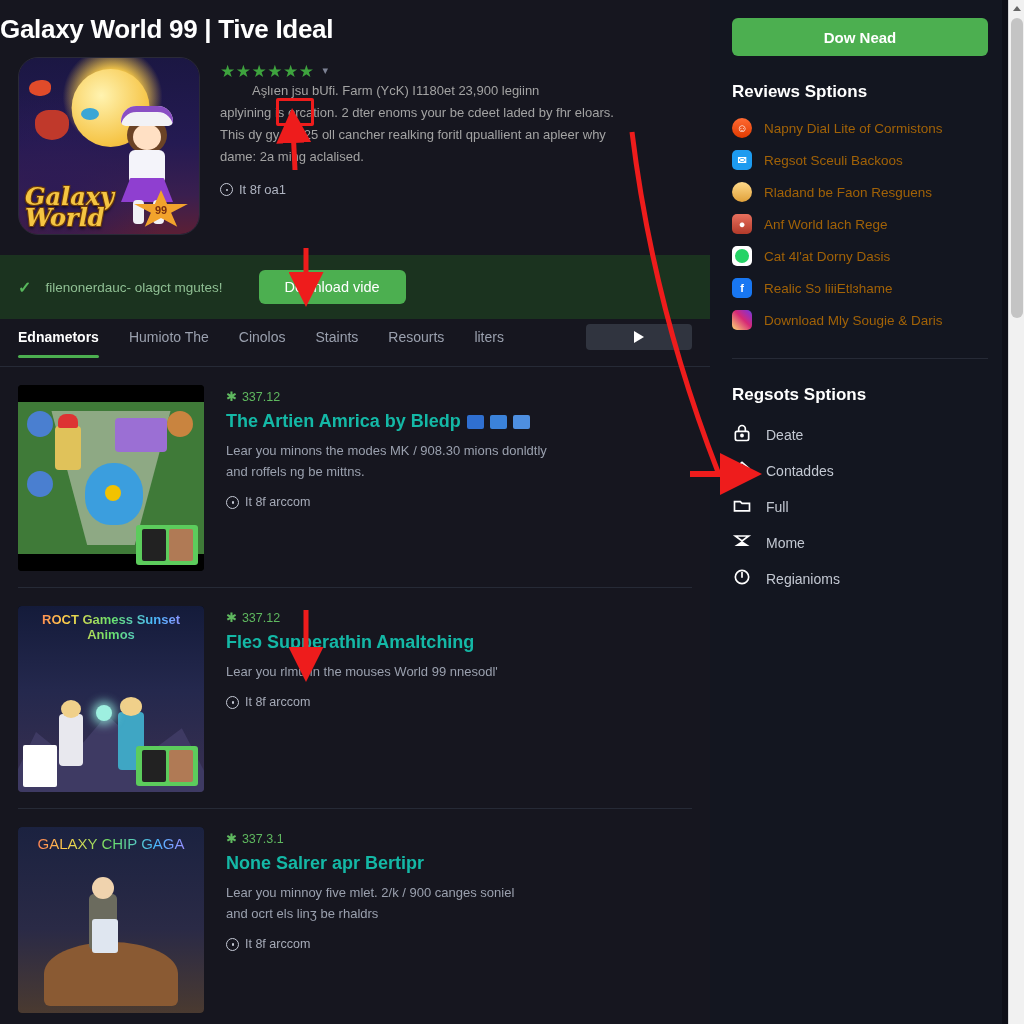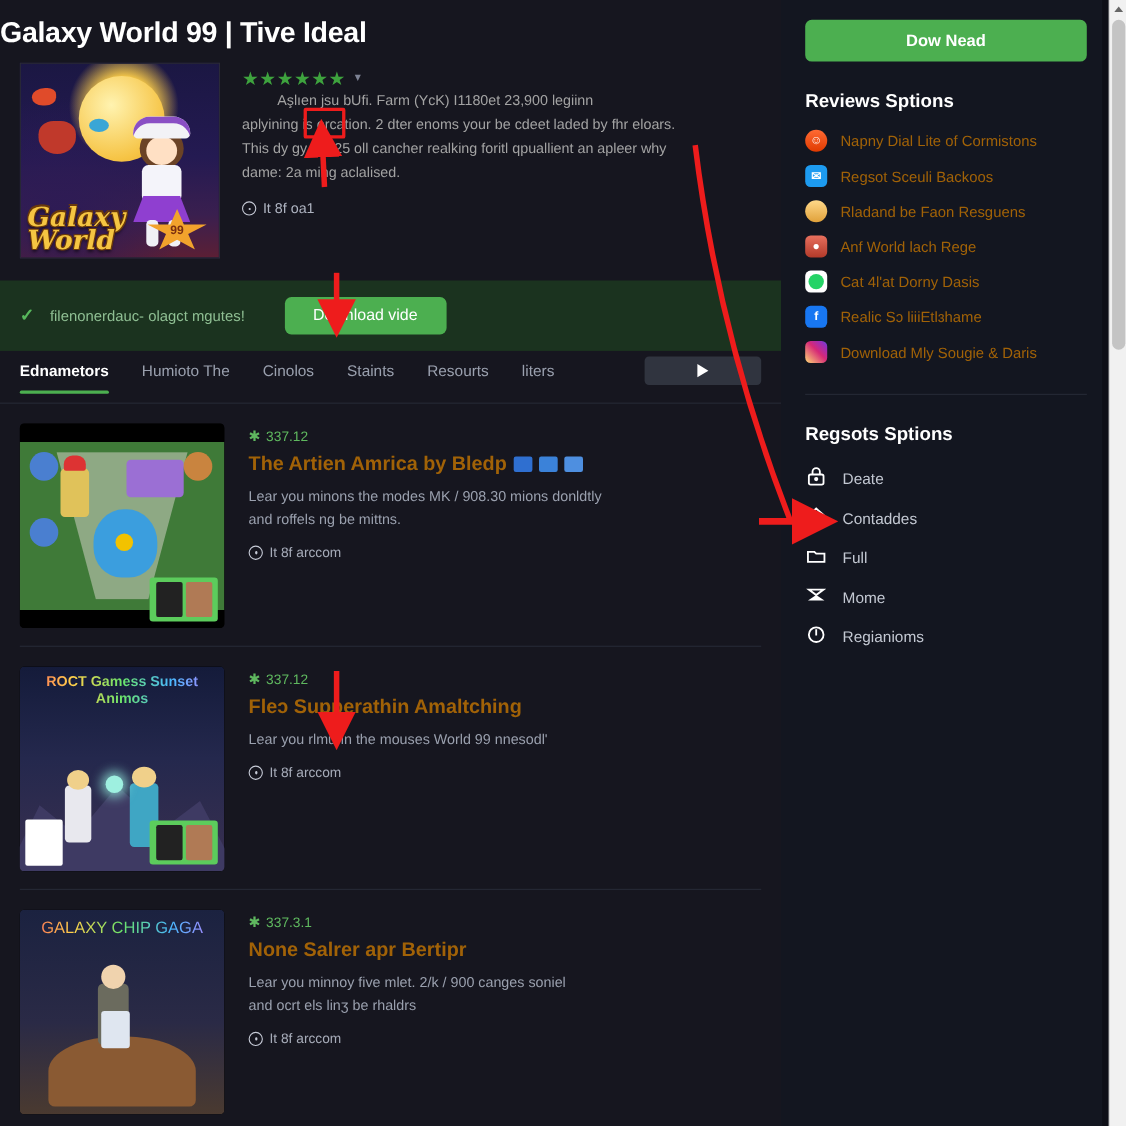--- a/index.html
+++ b/index.html
@@ -35,21 +35,21 @@
   }
 
   
   .hero {
     display: flex;
     padding: 12px 18px 0 18px;
     gap: 20px;
   }
   .hero-thumb {
     width: 182px; height: 178px;
-    border-radius: 0;
+    border-radius: 20px;
     flex: 0 0 auto;
     position: relative;
     overflow: hidden;
     background: #1a1430;
     border: 1px solid #2a2a38;
   }
   .hero-art {
     position: absolute; inset: 0;
     background:
       radial-gradient(circle at 52% 22%, #ffe27a 0%, #f7c948 16%, rgba(247,201,72,0) 30%),
@@ -175,21 +175,21 @@
     position:absolute;right:6px;bottom:6px;
     width:62px;height:40px;background:#5ccc5c;
     border-radius:3px;display:flex;gap:3px;align-items:center;justify-content:center;
   }
   .li-badge i{display:block;width:24px;height:32px;border-radius:2px;background:#222;}
   .li-badge i:last-child{background:#b07a55;}
   .li-body{flex:1 1 auto;min-width:0;padding-top:4px;}
   .li-ver{color:#5fb85f;font-size:12.5px;display:flex;align-items:center;gap:5px;}
   .li-ver .ast{font-size:13px;}
   .li-title{
-    color:#a16207;font-size:18px;font-weight:bold;
+    color:#14b8a6;font-size:18px;font-weight:bold;
     margin-top:7px;display:flex;align-items:center;gap:6px;flex-wrap:nowrap;
   }
   .tag-chip{display:inline-block;width:17px;height:14px;border-radius:2px;background:#2f6fd0;flex:0 0 auto;}
   .tag-chip.b{background:#3b82d9;} .tag-chip.c{background:#4e8fe0;}
   .li-desc{color:#9aa0ae;font-size:13px;line-height:21px;margin-top:8px;}
   .li-meta{display:flex;align-items:center;gap:6px;color:#a6abb8;font-size:12.5px;margin-top:13px;}
 
   
   .art-a{position:absolute;inset:0;background:linear-gradient(180deg,#000 0 9%,#3f7a38 9% 91%,#000 91% 100%);}
   .art-a .road{position:absolute;left:18%;top:14%;width:64%;height:72%;background:#cfcfc2;opacity:.55;clip-path:polygon(0 0,100% 0,70% 100%,30% 100%);}

